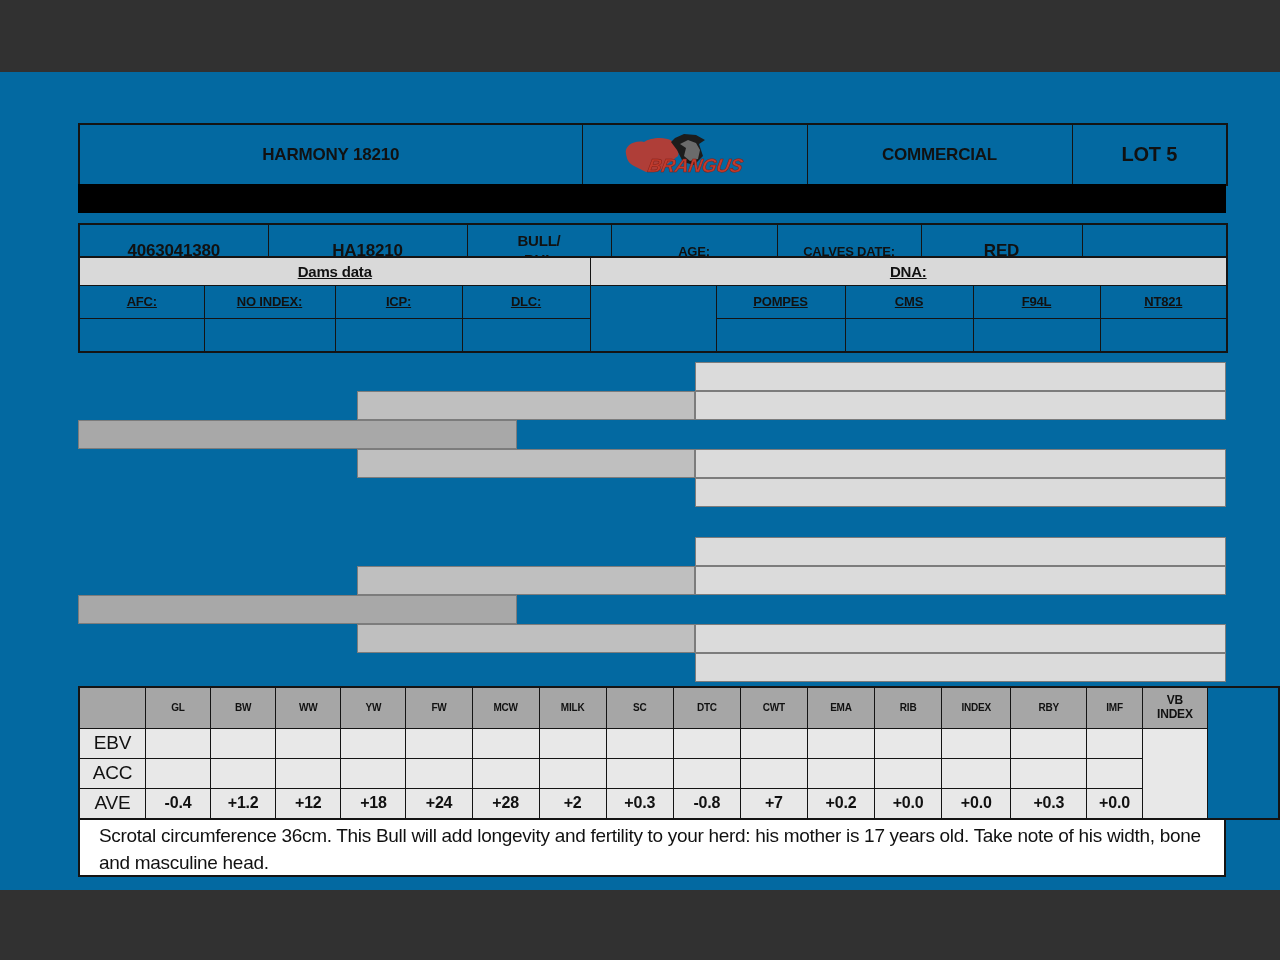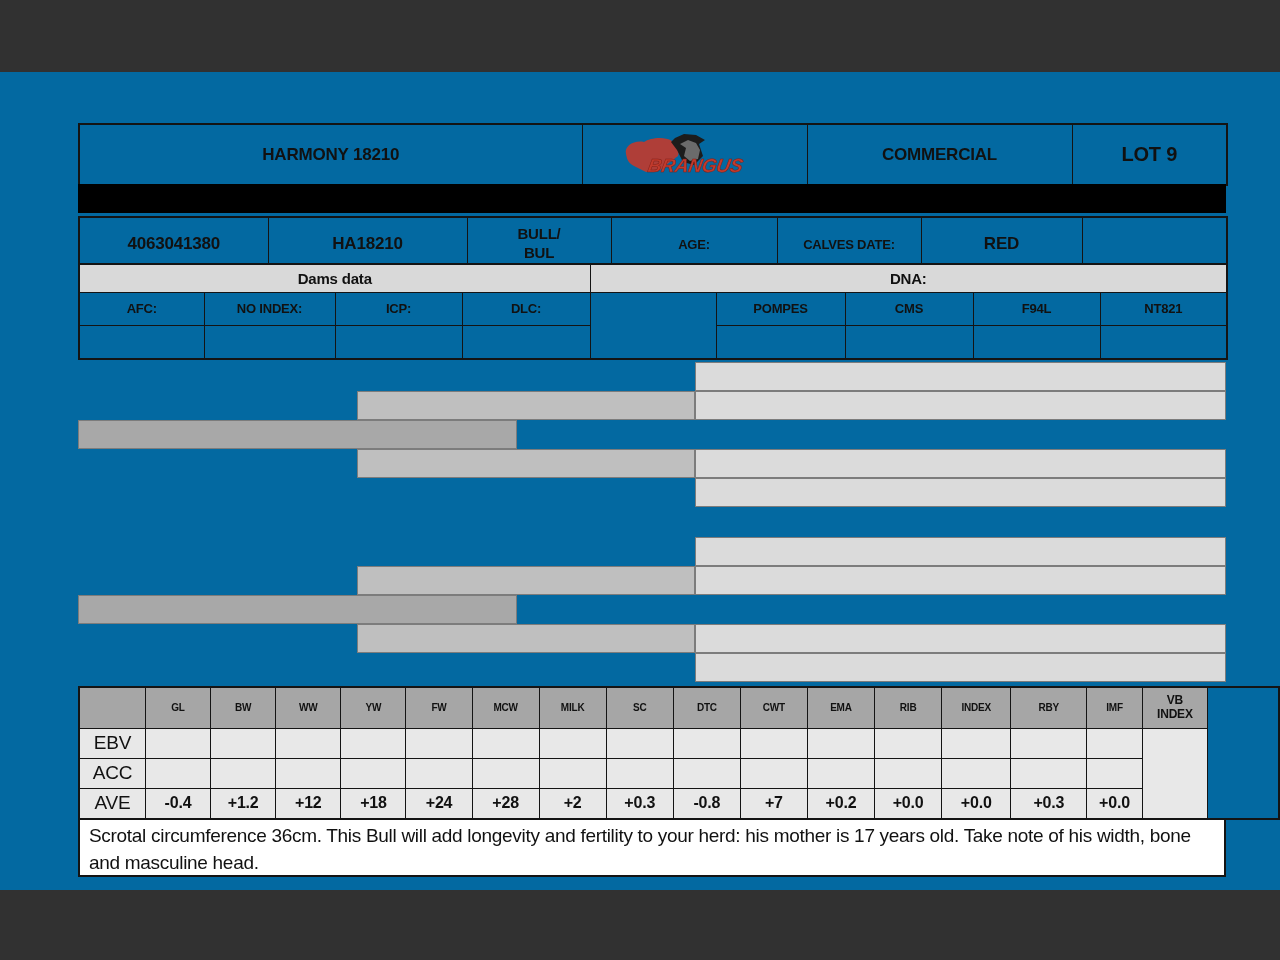--- a/index.html
+++ b/index.html
@@ -14,43 +14,43 @@
   table.t{border:2px solid #141414;}
   table.t td{border:1.5px solid #141414;text-align:center;vertical-align:middle;
              overflow:hidden;padding:0;letter-spacing:-0.2px;}
 
   .hdr-table{left:78px;top:123px;}
   .hdr-title{font-size:17px;font-weight:bold;}
   .hdr-lot{font-size:20px;font-weight:bold;}
 
   .black-band{left:78px;top:184px;width:1148px;height:29px;background:#000;}
 
-  .id-table{left:78px;top:216px;}
+  .id-table{left:78px;top:223px;}
   .id-big{font-size:17px;font-weight:bold;}
   .id-small{font-size:13px;font-weight:bold;}
   .id-sex{font-size:15px;font-weight:bold;line-height:1.25;}
 
-  .dd-table{left:78px;top:263px;}
+  .dd-table{left:78px;top:256px;text-decoration:underline;}
   .band-gray{background:#d9d9d9;font-size:15px;font-weight:bold;}
   .dd-label{font-size:13px;font-weight:bold;}
 
   .pbar{position:absolute;height:29px;box-sizing:border-box;border:1.5px solid #7c7c7c;}
   .pl{left:695px;width:531px;background:#dbdbdb;}
   .pm{left:357px;width:338px;background:#bfbfbf;}
   .pd{left:78px;width:439px;background:#a8a8a8;}
 
   .ebv-table{left:78px;top:686px;}
   .ebv-table td{background:#e8e8e8;}
   .ebv-table td.hcell{background:#a6a6a6;font-size:10px;font-weight:bold;}
   .ebv-table td.hcell.vb{font-size:12px;line-height:1.15;}
   .ebv-rowlabel{font-size:19px;font-weight:normal;}
   .ebv-val{font-size:16px;font-weight:600;}
 
   .note-box{left:78px;top:818px;width:1148px;height:59px;box-sizing:border-box;
-            border:2px solid #141414;background:#fff;}
+            border:2px solid #141414;background:#fff;padding-left:10px;}
   .note-text{padding:3px 8px 0 9px;font-size:19px;line-height:1.4;letter-spacing:-0.3px;
              text-align:left;color:#111;}
 
   .logo-wrap{display:flex;align-items:center;justify-content:center;height:100%;}
 </style>
 </head>
 <body>
 
 <div class="canvas">
 
@@ -76,21 +76,21 @@
             <path d="M55 6 L64 2 L76 3 L85 8 L79 12 L83 24 L74 33 L63 30 L57 18 L51 10 Z" fill="#1c1c1c"></path>
             <path d="M60 12 l6 4 -2 8 6 5 8 -2 2 -9 -4 -7 -8 -3 z" fill="#ffffff" opacity="0.35"></path>
             <text x="34" y="40" transform="skewX(-10)" font-family="Liberation Sans, sans-serif" font-size="19" font-weight="bold" font-style="italic" fill="#c23a2c" stroke="#7e1f16" stroke-width="0.5">BRANGUS</text>
           </svg>
         </div>
       </td>
       <td class="hdr-title">
         <span>COMMERCIAL</span>
       </td>
       <td class="hdr-lot">
-        <span>LOT 9</span>
+        <span>LOT 5</span>
       </td>
     </tr>
   </tbody>
     </table>
 
   <div class="abs black-band"></div>
 
   <table class="t abs id-table">
     <colgroup>
         <col style="width:189px">

